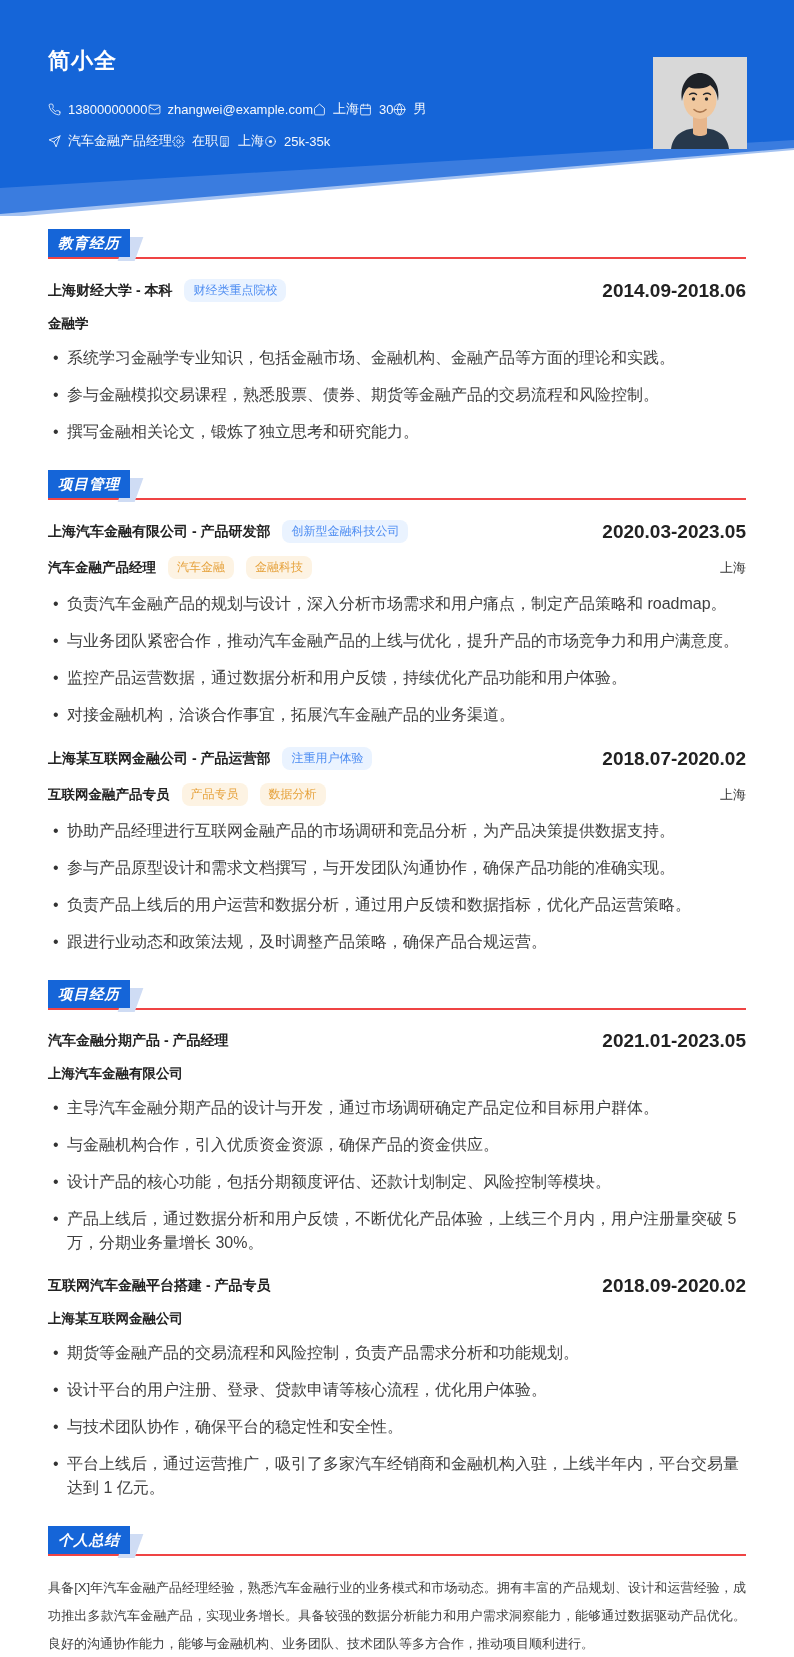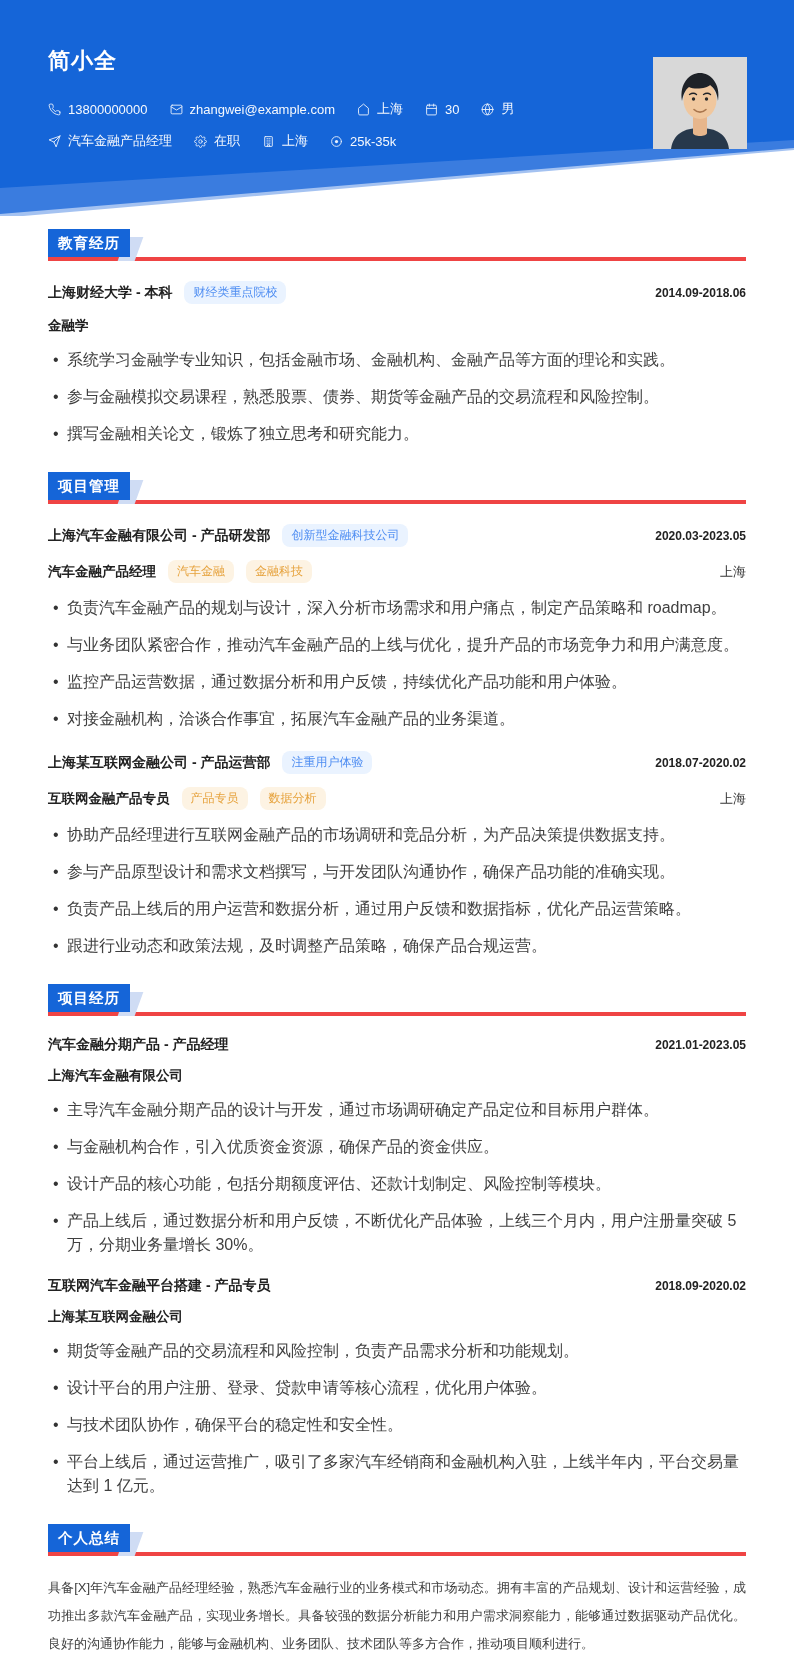--- a/index.html
+++ b/index.html
@@ -10,42 +10,42 @@
     color:#333; overflow:hidden;
   }
   
   .hdr { position:relative; height:216px; color:#fff; }
   .hdr-bg { position:absolute; inset:0; background:#1565d8;
             clip-path:polygon(0 0,100% 0,100% 148px,0 214px); }
   .hdr-accent { position:absolute; inset:0; background:#5a8fe6; opacity:.55;
             clip-path:polygon(0 188px,100% 140px,100% 150px,0 218px); }
   .hdr-content { position:relative; padding:46px 48px 0; }
   .hdr-name { font-size:22px; font-weight:bold; letter-spacing:1px; }
-  .contact-row { display:flex; align-items:center; gap:22px; margin-top:24px;
+  .contact-row { display:flex; align-items:center; margin-top:24px;
                  font-size:13px; color:rgba(255,255,255,.96); flex-wrap:nowrap; }
   .contact-row + .contact-row { margin-top:14px; }
   .c-item { display:flex; align-items:center; gap:7px; white-space:nowrap; }
   .c-item svg { width:13px; height:13px; stroke:#fff; fill:none;
                 stroke-width:1.7; stroke-linecap:round; stroke-linejoin:round; opacity:.9; }
   .photo { position:absolute; top:57px; right:47px; width:94px; height:92px;
            overflow:hidden; background:#d8d8d8; }
   
   .page-body { padding:0 48px 30px; }
-  .sec-hd { position:relative; border-bottom:4px solid #ef4444; margin-top:26px; line-height:0; }
+  .sec-hd { position:relative; border-bottom:2px solid #ef4444; margin-top:26px; line-height:0;font-style:italic; }
   .sec-hd.first { margin-top:13px; }
   .badge-wrap { position:relative; display:inline-block; }
   .badge-tail { position:absolute; right:-9px; bottom:-4px; width:17px; height:24px;
                 background:#cfdcf4; transform:skewX(-20deg); }
   .badge { position:relative; display:inline-block; background:#1565d8; color:#fff;
            font-size:14.5px; font-weight:bold; line-height:28px; padding:0 10px;
            letter-spacing:1px; }
   
   .entry-head { display:flex; justify-content:space-between; align-items:center; margin-top:20px; }
   .entry-title { display:flex; align-items:center; gap:12px; font-size:14px; font-weight:bold; color:#222; }
-  .entry-date { font-size:12px; font-weight:bold; color:#222; }
+  .entry-date { font-size:19px; font-weight:bold; color:#222; }
   .entry-sub { display:flex; justify-content:space-between; align-items:center; margin-top:13px; }
   .entry-role { display:flex; align-items:center; gap:12px; font-size:13.5px; font-weight:bold; color:#222; }
   .entry-loc { font-size:13px; color:#333; }
   .tag { font-size:12px; font-weight:normal; padding:3px 9px; border-radius:8px; white-space:nowrap; }
   .tag-blue { background:#eaf3ff; color:#4e8df2; }
   .tag-orange { background:#fdf3e3; color:#e6a23c; }
   .bullets { list-style:none; margin-top:4px; }
   .bullets li { position:relative; padding-left:19px; margin-top:13px;
                 font-size:16px; color:#404040; line-height:1.5; }
   .bullets li::before { content:"•"; position:absolute; left:5px; top:0; color:#333; }

